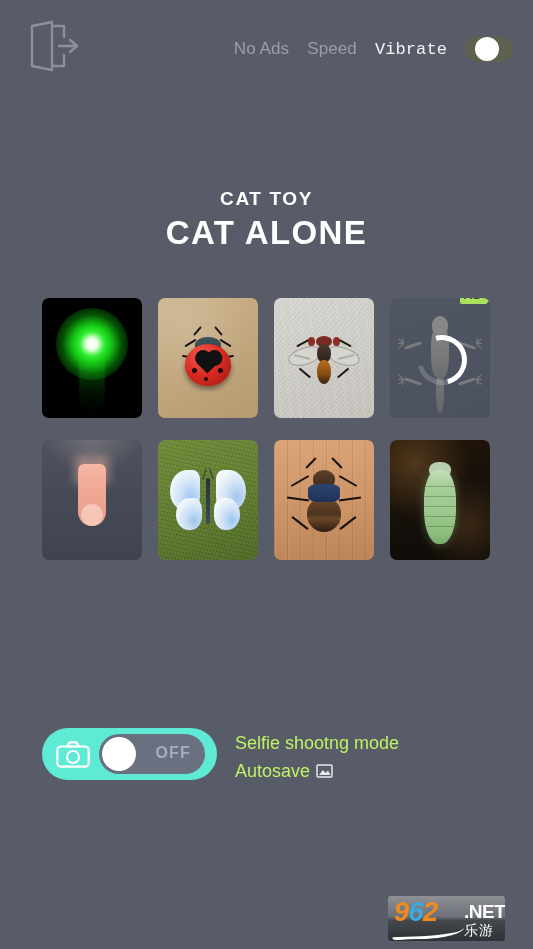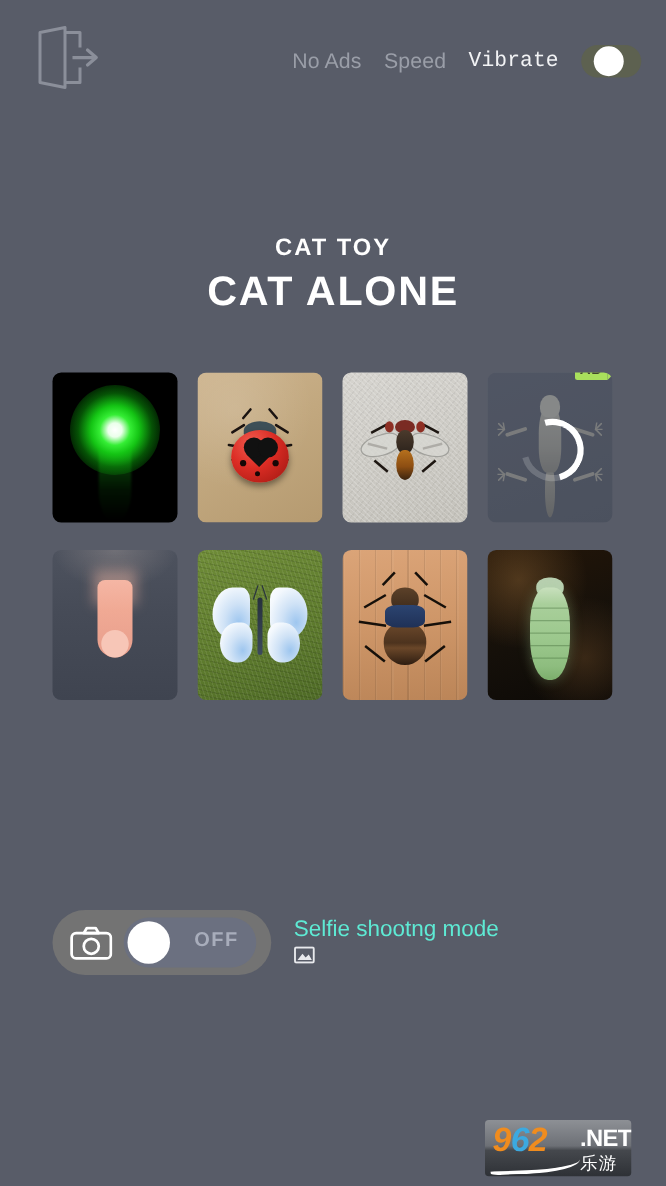--- a/index.html
+++ b/index.html
@@ -394,21 +394,21 @@
   }
 
   
   .selfie-bar {
     position: absolute;
     left: 42px;
     top: 728px;
     width: 175px;
     height: 52px;
     border-radius: 26px;
-    background: #737373;
+    background: #5eead4;
     display: flex;
     align-items: center;
     padding-left: 14px;
     box-sizing: border-box;
     cursor: pointer;
   }
   .cam-icon { width: 34px; height: 27px; flex: 0 0 auto; }
   .selfie-toggle {
     position: relative;
     margin-left: 9px;
@@ -430,21 +430,21 @@
     right: 14px; top: 10px;
     font-size: 16px;
     font-weight: bold;
     letter-spacing: 1.2px;
     color: #a8adbb;
   }
   .selfie-text {
     position: absolute;
     left: 235px;
     top: 729px;
-    color: #5eead4;
+    color: #bef264;
     font-size: 18px;
     line-height: 28px;
   }
   .selfie-text .row2 { display: flex; align-items: center; gap: 6px; }
   .img-icon { width: 17px; height: 14px; }
 
   
   .watermark {
     position: absolute;
     left: 388px;
@@ -662,20 +662,21 @@
     </svg>
     <div class="selfie-toggle">
       <div class="knob"></div>
       <div class="state">OFF</div>
     </div>
   </div>
 
   <div class="selfie-text">
     <div>Selfie shootng mode</div>
     <div class="row2">
+      <span>Autosave</span>
       <svg class="img-icon" viewBox="0 0 17 14">
         <rect x="1" y="1" width="15" height="12" rx="1" fill="none" stroke="#e8e9ed" stroke-width="1.5"></rect>
         <path d="M3 11 L7 6 L9.5 9 L12 6.5 L14.5 11 Z" fill="#e8e9ed"></path>
       </svg>
     </div>
   </div>
 
   <div class="watermark">
     <div class="wm-main"><span class="wm-9">9</span><span class="wm-6">6</span><span class="wm-2">2</span></div>
     <div class="wm-net">.NET</div>

